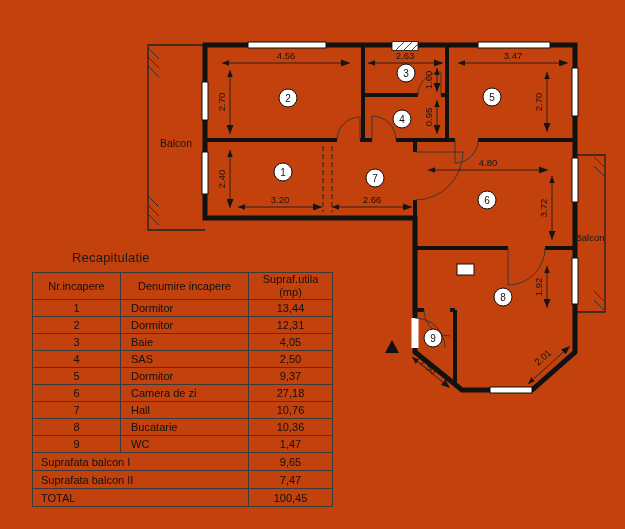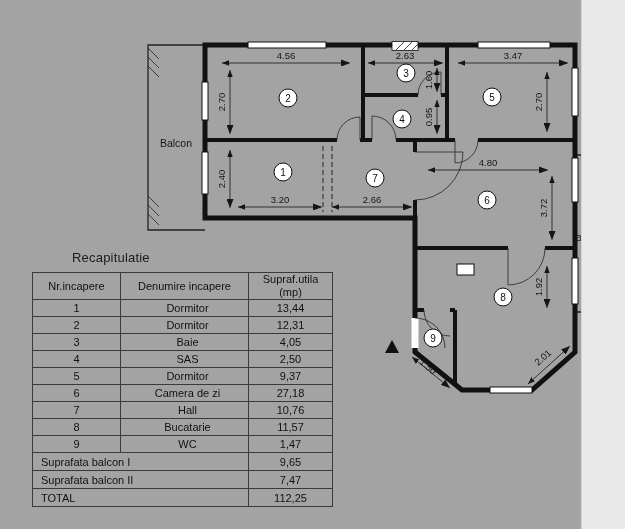--- a/index.html
+++ b/index.html
@@ -1,28 +1,28 @@
 <!DOCTYPE html>
 <html><head>
 <meta charset="utf-8">
 <style>
   html,body { margin:0; padding:0; background:#e9e9e9; }
   .stage {
-    position:relative; width:581px; height:529px; background:#a3a3a3;
+    position:relative; width:625px; height:529px; background:#c2410c;
     font-family:"Liberation Sans", sans-serif; overflow:hidden;
     outline:1px solid #d5d5d5;
   }
   .plan-svg { position:absolute; left:0; top:0; }
   .recap-title { position:absolute; left:72px; top:250px; font-size:13px; color:#1a1a1a; letter-spacing:.2px; }
   .tablewrap { position:absolute; left:32px; top:272px; }
   table.recap { border-collapse:collapse; font-size:11px; color:#111; table-layout:fixed; }
   table.recap td, table.recap th { border:1px solid #3a3a3a; padding:0 4px; height:16px; overflow:hidden; white-space:nowrap; }
   table.recap th { font-weight:normal; text-align:center; height:26px; line-height:1.15; }
   .c { text-align:center; }
-  .l { text-align:center; padding-left:10px !important;margin-top:32px; }
+  .l { text-align:left; padding-left:10px !important;margin-top:32px; }
   .sl { height:17px !important; padding-left:8px !important; }
   .dim { font-size:9.5px; fill:#151515; }
   .mid { text-anchor:middle; }
   .roomnum { font-size:10px; fill:#111; text-anchor:middle; }
   .balcon { font-size:10.5px; fill:#161616; text-anchor:middle; }
 </style>
 </head>
 <body>
 
 <div class="stage">
@@ -210,36 +210,36 @@
             <td class="c">27,18</td>
           </tr>
       <tr>
             <td class="c">7</td>
             <td class="l">Hall</td>
             <td class="c">10,76</td>
           </tr>
       <tr>
             <td class="c">8</td>
             <td class="l">Bucatarie</td>
-            <td class="c">11,57</td>
+            <td class="c">10,36</td>
           </tr>
       <tr>
             <td class="c">9</td>
             <td class="l">WC</td>
             <td class="c">1,47</td>
           </tr>
       <tr>
             <td colspan="2" class="sl">Suprafata balcon I</td>
             <td class="c">9,65</td>
           </tr>
       <tr>
             <td colspan="2" class="sl">Suprafata balcon II</td>
             <td class="c">7,47</td>
           </tr>
       <tr>
             <td colspan="2" class="sl" style="height:20px">TOTAL</td>
-            <td class="c">112,25</td>
+            <td class="c">100,45</td>
           </tr>
     </tbody>
       </table>
   </div>
 
 </div>
 
 </body></html>

